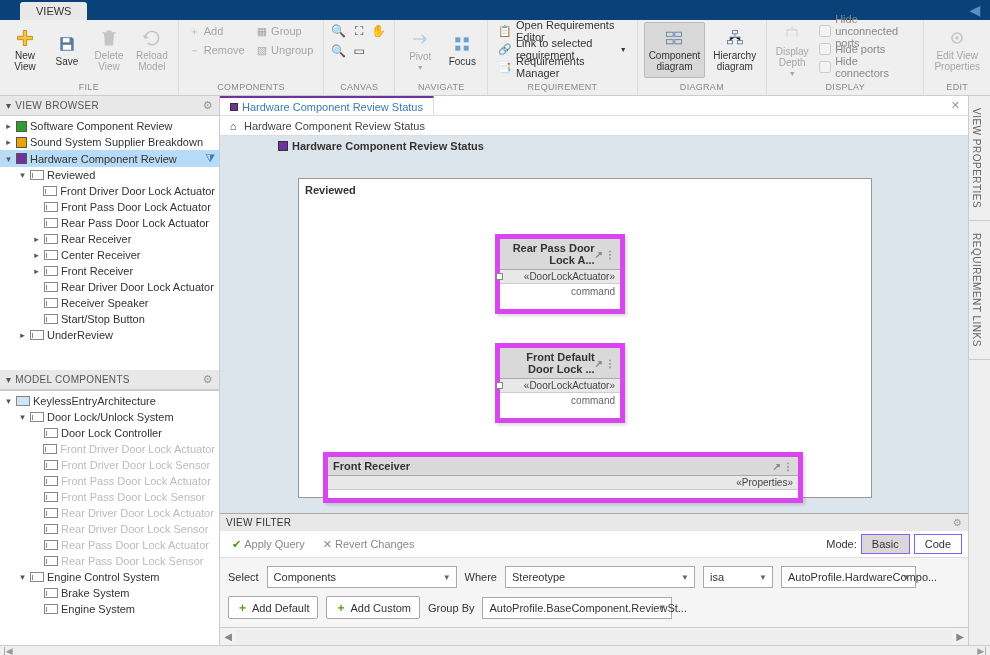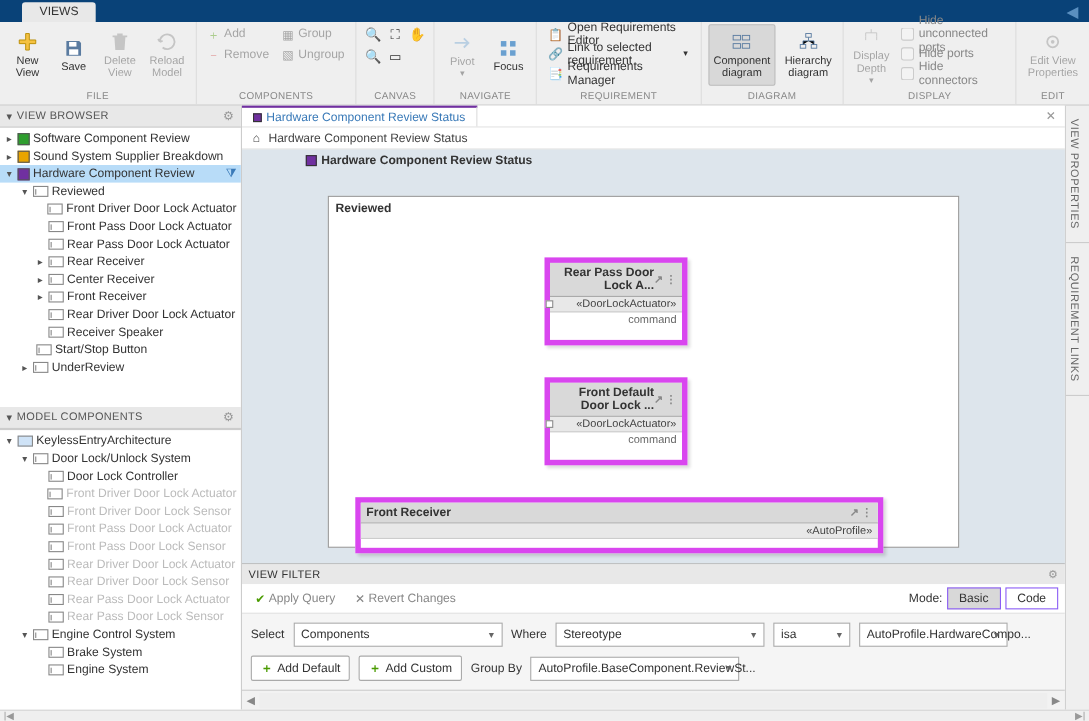--- a/index.html
+++ b/index.html
@@ -369,21 +369,21 @@
         <div class="tree-item" style="padding-left: 32px;">
           <span class="tree-expander"></span>
           <span class="tree-icon"></span>
           <span>Rear Driver Door Lock Actuator</span>
         </div>
         <div class="tree-item" style="padding-left: 32px;">
           <span class="tree-expander"></span>
           <span class="tree-icon"></span>
           <span>Receiver Speaker</span>
         </div>
-        <div class="tree-item" style="padding-left: 21px;">
+        <div class="tree-item" style="padding-left: 32px;">
           <span class="tree-expander"></span>
           <span class="tree-icon"></span>
           <span>Start/Stop Button</span>
         </div>
         <div class="tree-item" style="padding-left: 18px;">
           <span class="tree-expander">▸</span>
           <span class="tree-icon"></span>
           <span>UnderReview</span>
         </div>
       </div>
@@ -518,21 +518,21 @@
       </div>
 
       <div class="component-box" style="left:103px; top:316px; width:480px;">
         <div class="component-header">
             <span>Front Receiver</span>
             <span class="component-header-icons">
               <span>↗</span>
               <span>⋮</span>
             </span>
           </div>
-        <div class="component-sub">«AutoProfile»</div>
+        <div class="component-sub">«Properties»</div>
         <div style="height:8px"></div>
       </div>
     </div>
 
     <div class="view-filter">
       <div class="vf-header">
         <span>VIEW FILTER</span>
         <span class="gear">⚙</span>
       </div>
       <div class="vf-toolbar">

